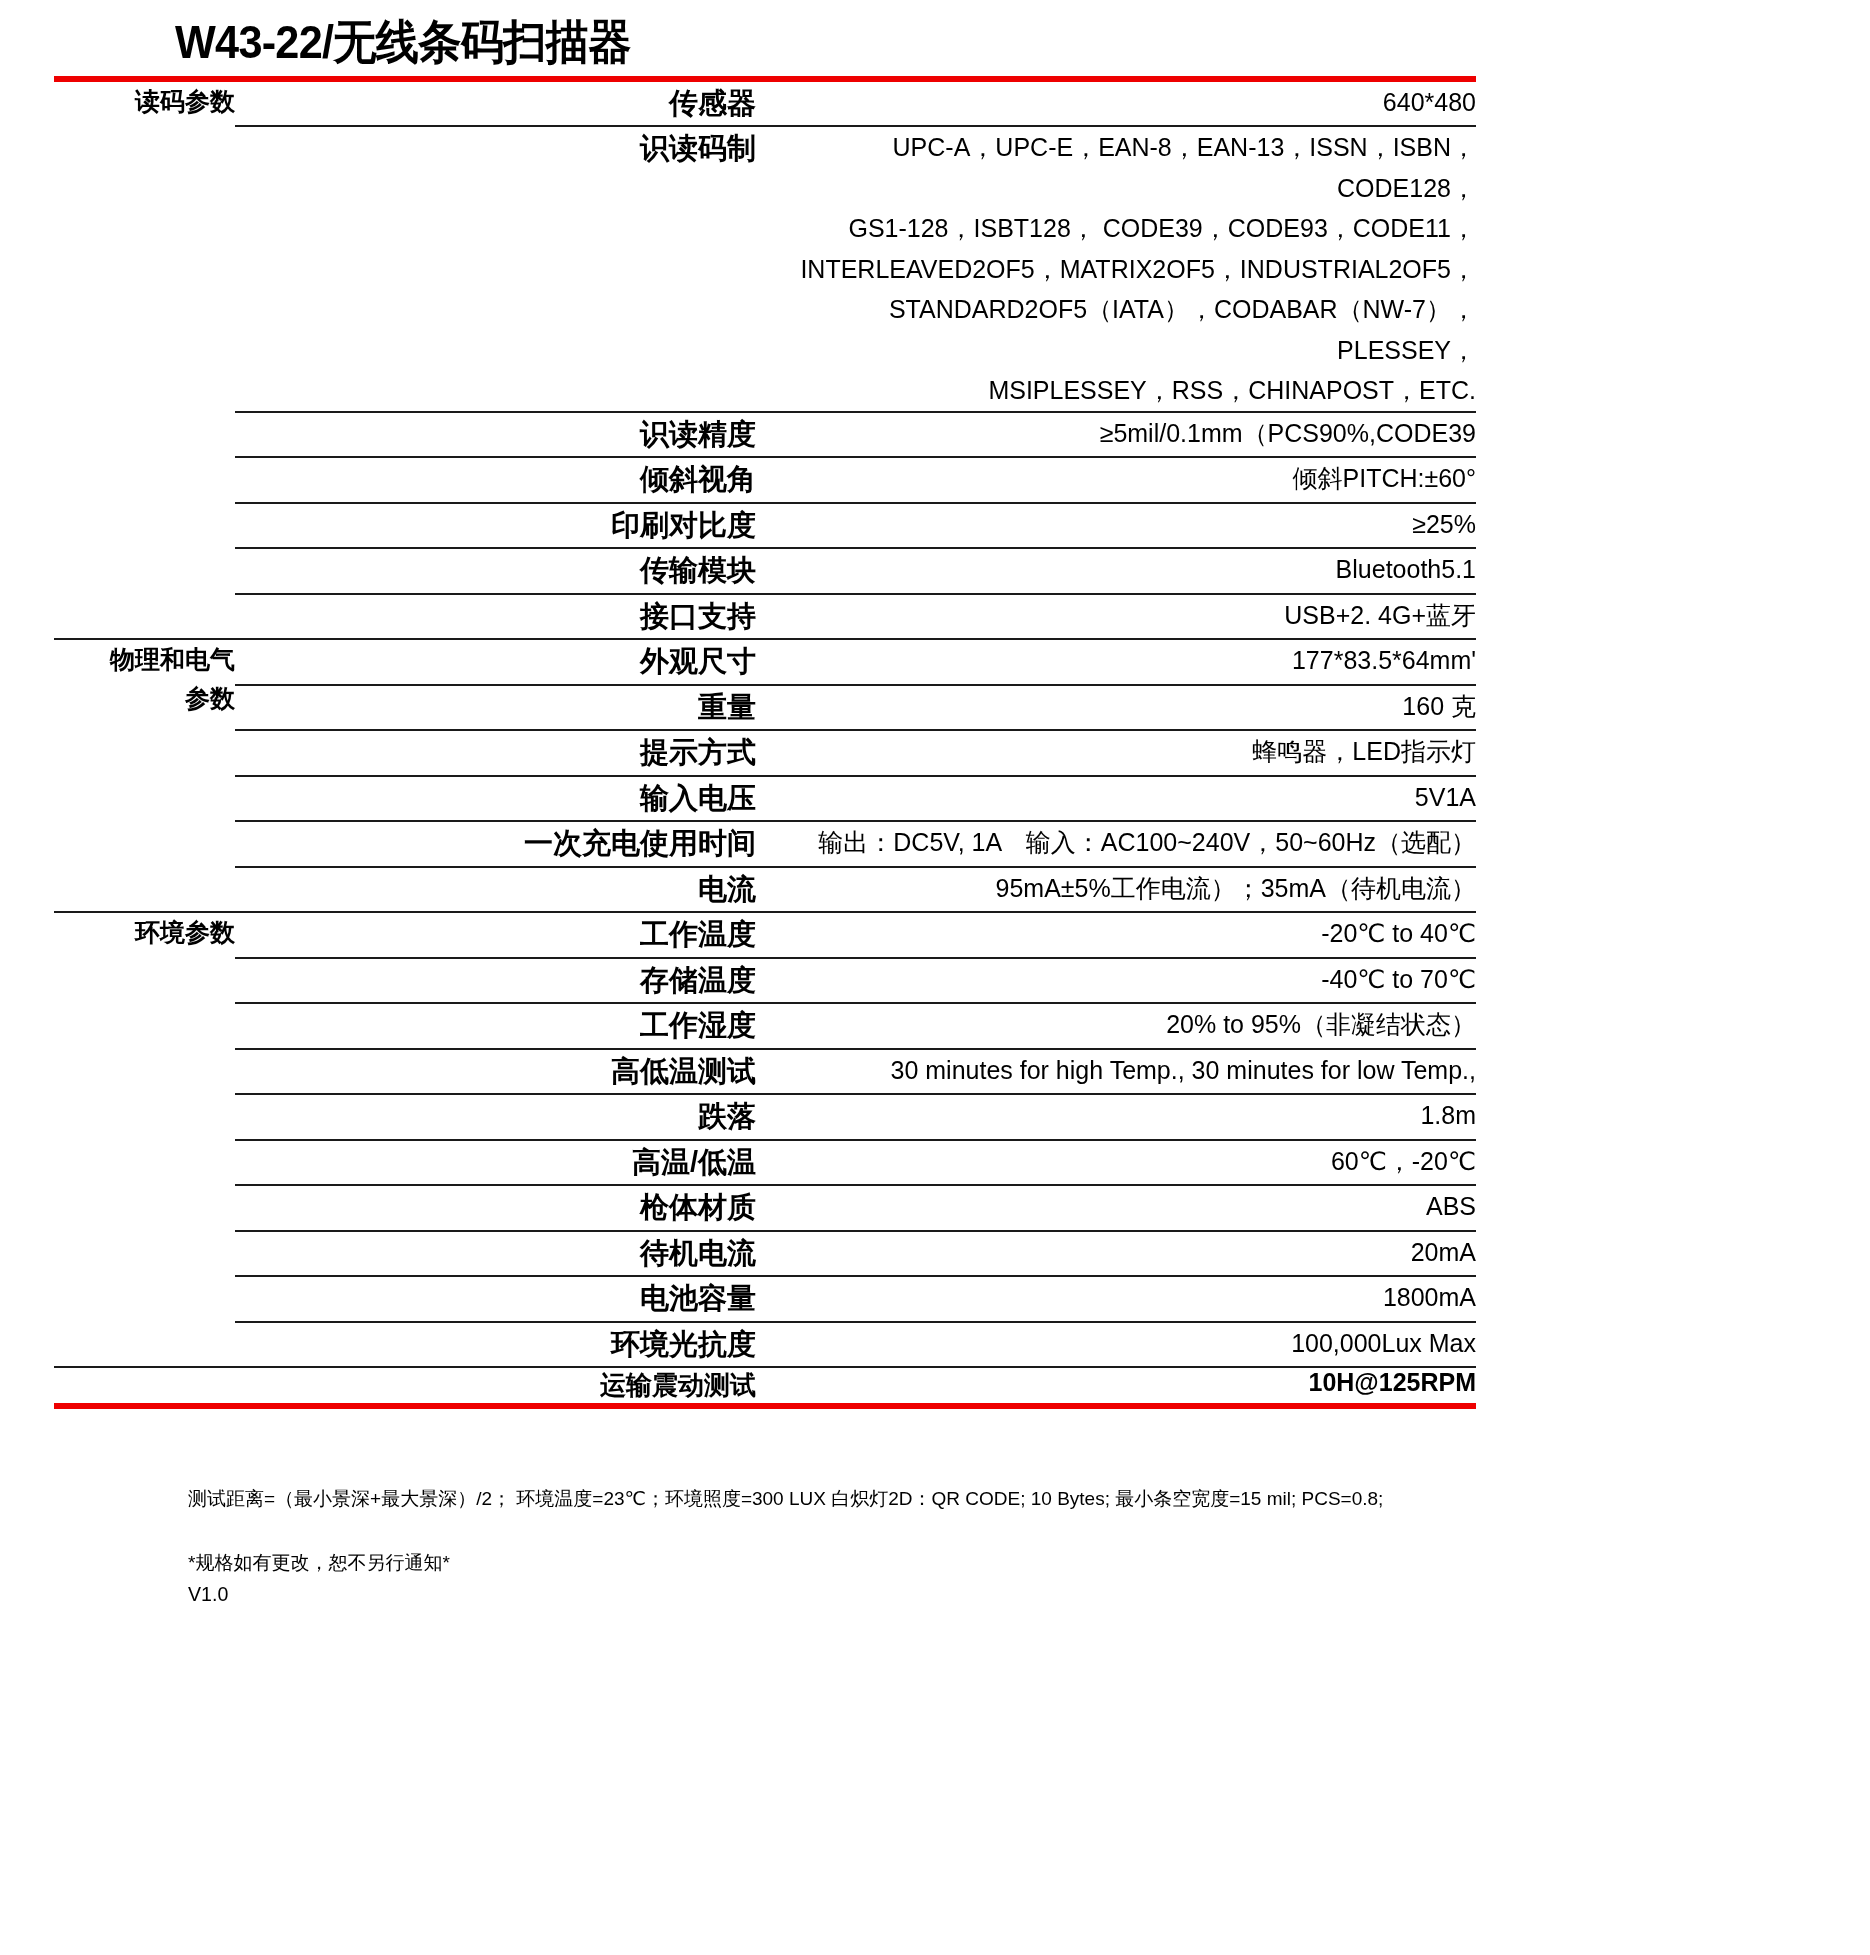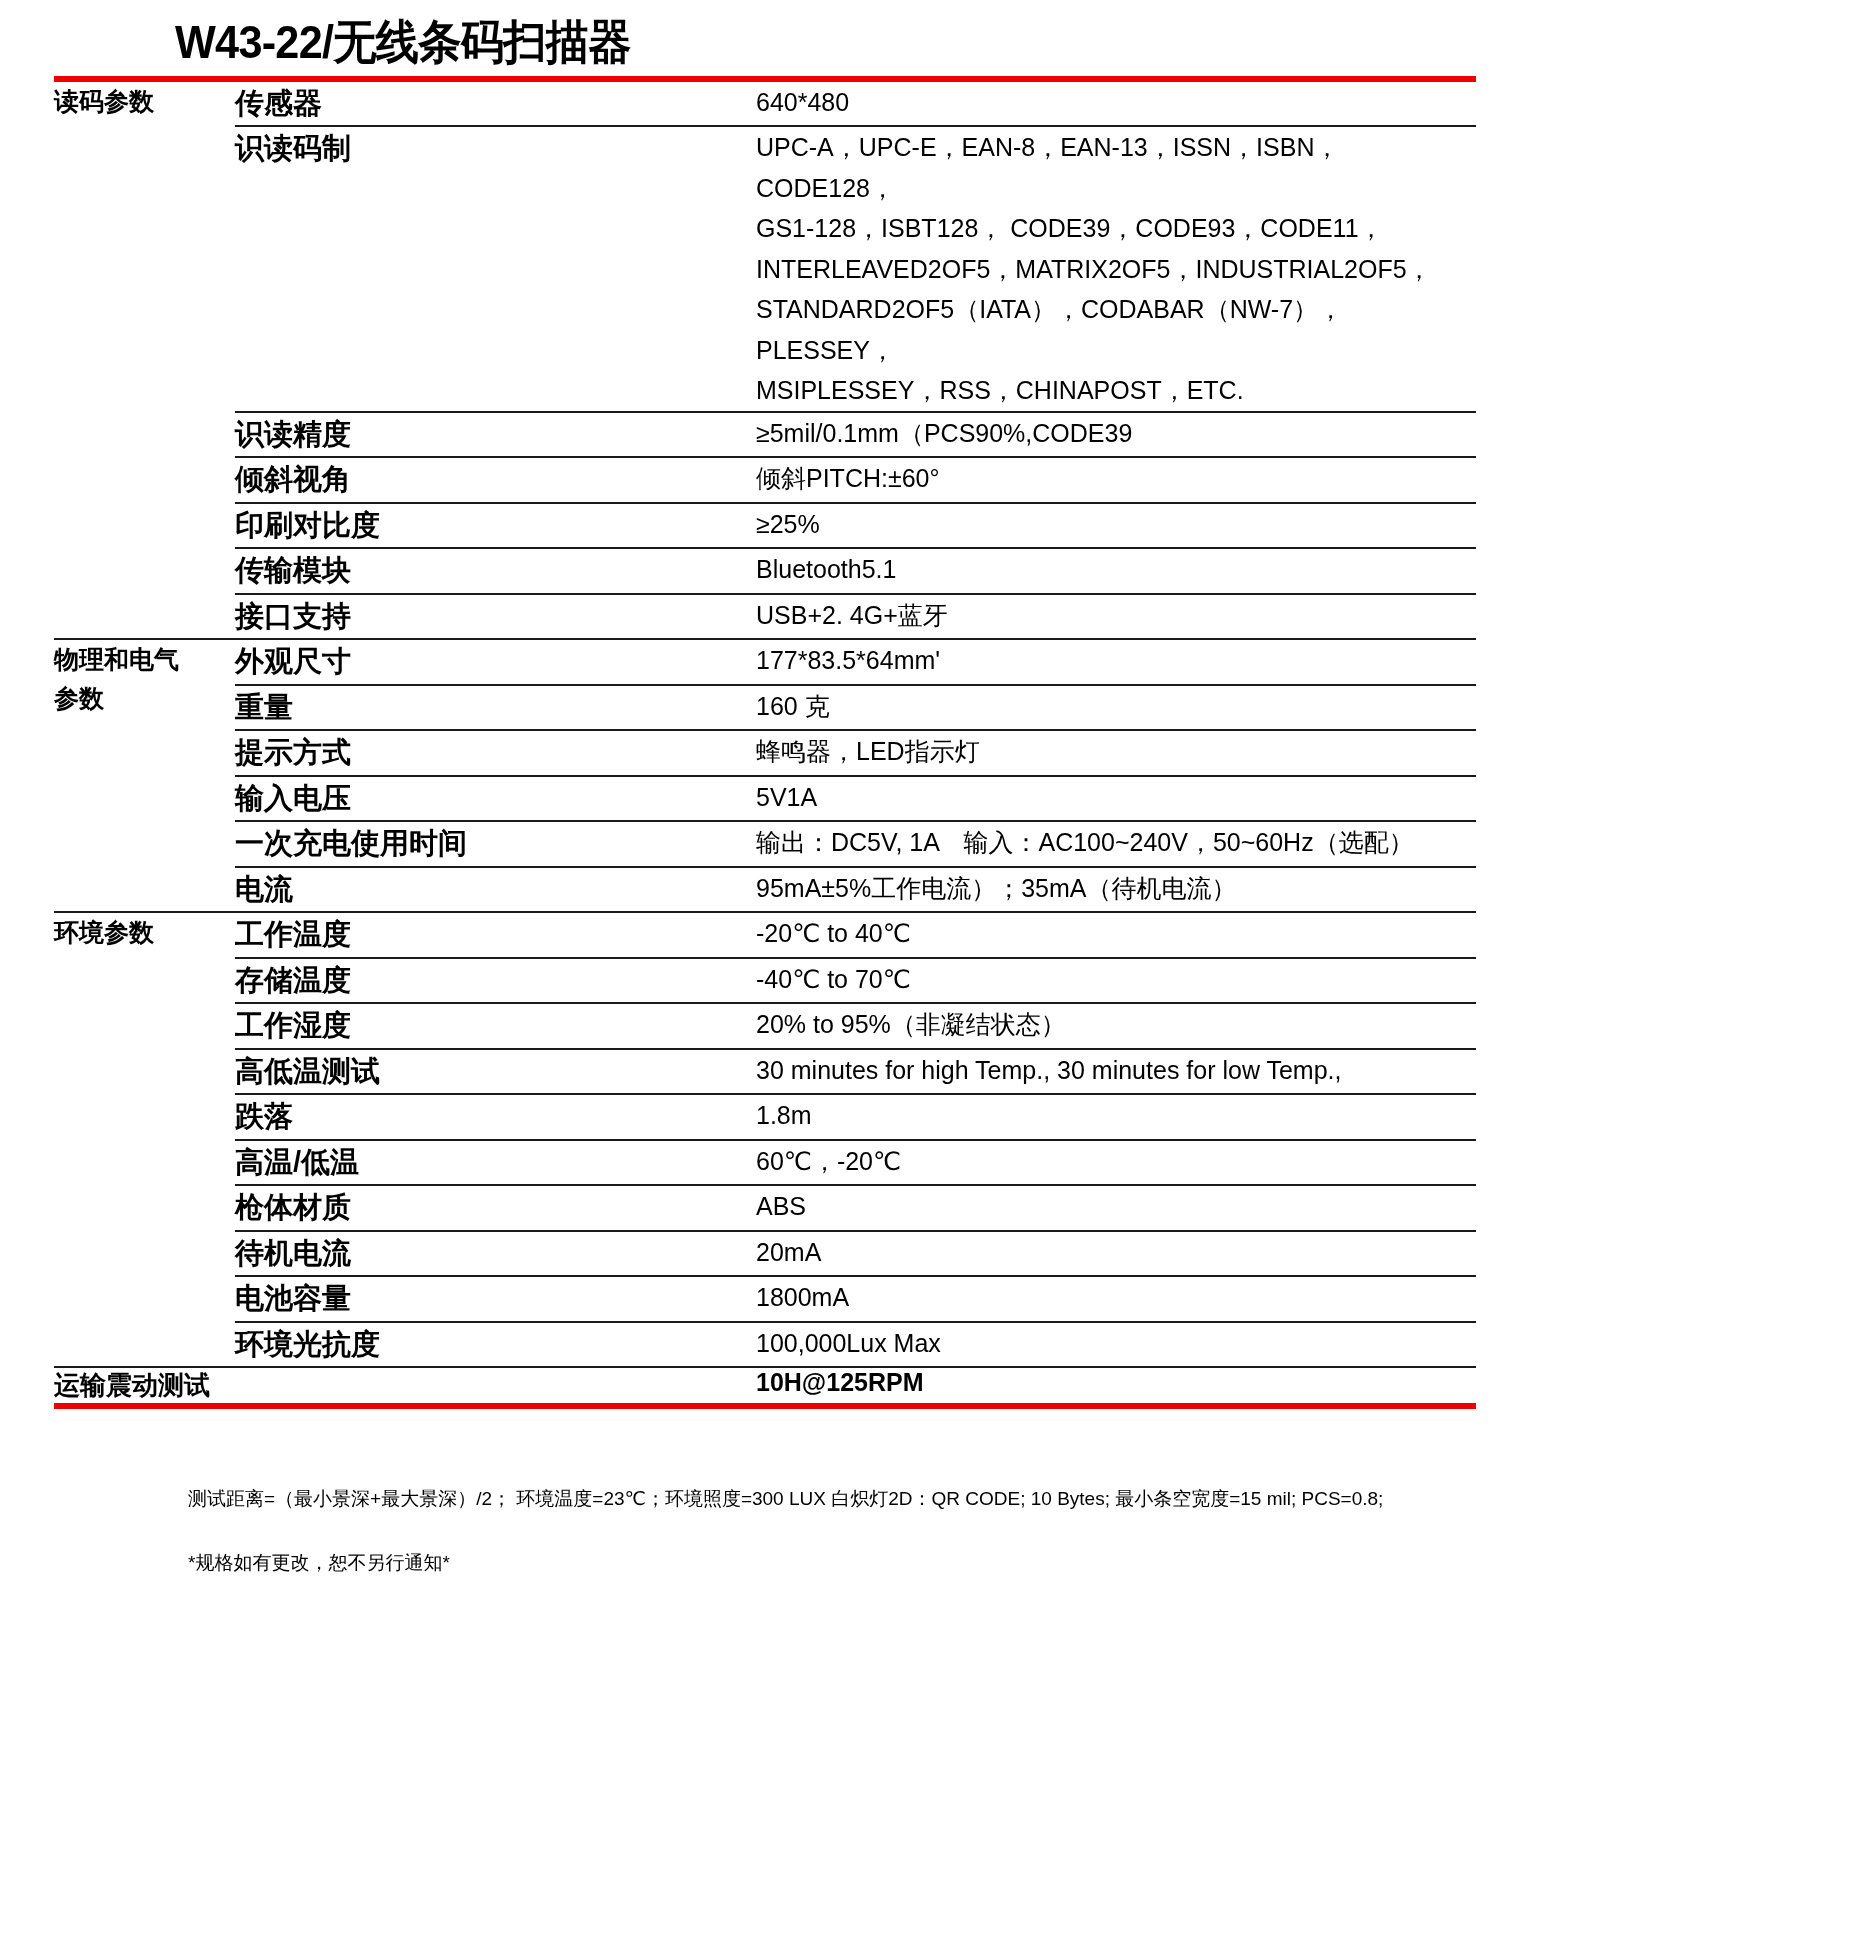--- a/index.html
+++ b/index.html
@@ -48,20 +48,21 @@
 
   
   table.spec {
     width: 100%;
     border-collapse: collapse;
     table-layout: fixed;
   }
   table.spec td {
     vertical-align: top;
     padding: 0;
+    text-align: right;
   }
   col.c-group { width: 181px; }
   col.c-key   { width: 521px; }
   col.c-val   { width: auto; }
 
   .cell-group {
     font-size: 25px;
     font-weight: 700;
     line-height: 1.55;
     padding: 19.6px 0 19.6px 26px;
@@ -245,15 +246,16 @@
       </tbody>
   </table>
 
   <div class="rule-red bottom" style="background: rgb(238, 0, 0);"></div>
 
   <div class="notes" id="notes-block">
       <div class="note-line">测试距离=（最小景深+最大景深）/2；  环境温度=23℃；环境照度=300 LUX 白炽灯2D：QR CODE; 10 Bytes; 最小条空宽度=15 mil; PCS=0.8;</div>
       <div class="note-line">*规格如有更改，恕不另行通知*</div>
     </div>
 
+  <div class="version">V1.0</div>
 
 </div>
 
 
 </body></html>

